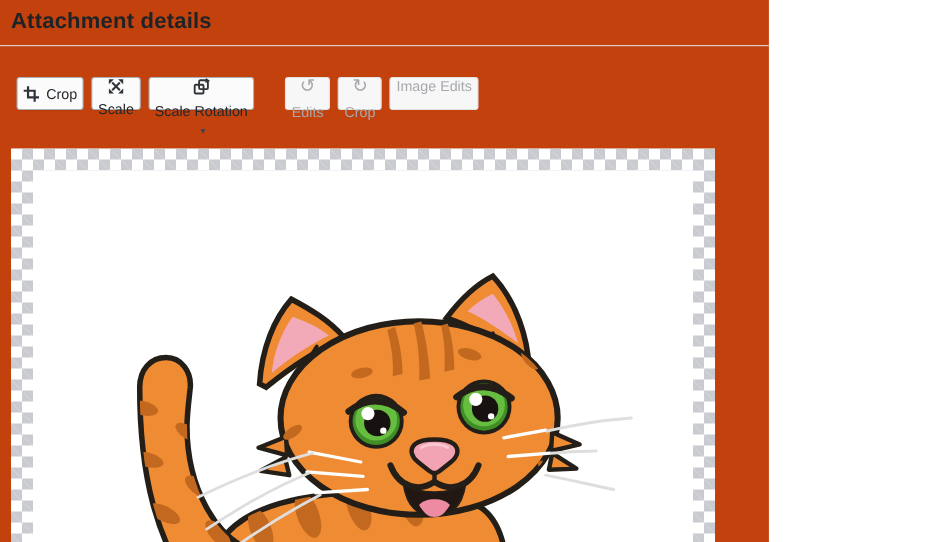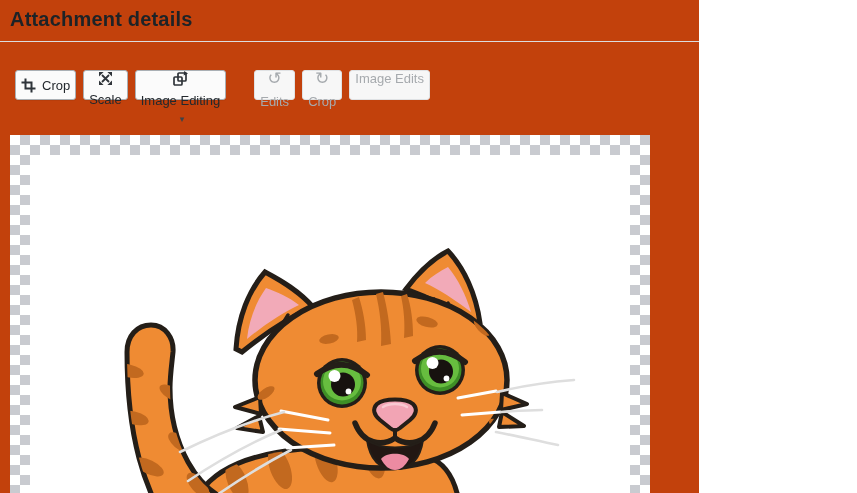--- a/index.html
+++ b/index.html
@@ -78,21 +78,21 @@
     </button>
 
     <button class="btn">
       <span class="icn">
         <svg width="16" height="16" viewBox="0 0 16 16">
           <rect x="2" y="6" width="8" height="8" rx="1" fill="none" stroke="#2f343a" stroke-width="1.7"></rect>
           <rect x="6" y="2" width="8" height="8" rx="1" fill="none" stroke="#2f343a" stroke-width="1.7"></rect>
           <polygon points="12.2,0 16,2.6 11.6,4.4" fill="#2f343a"></polygon>
         </svg>
       </span>
-      <span>Image Editing</span>
+      <span>Scale Rotation</span>
       <span class="caret">▾</span>
     </button>
 
     <button class="btn group-start" disabled="">
       <span class="glyph">↺</span>
       <span>Edits</span>
     </button>
 
     <button class="btn" disabled="">
       <span class="glyph">↻</span>

